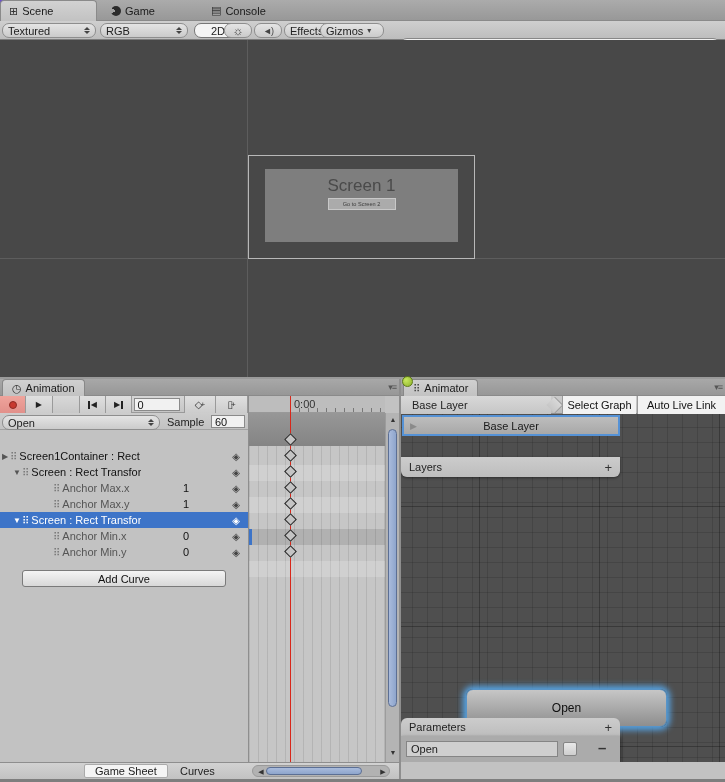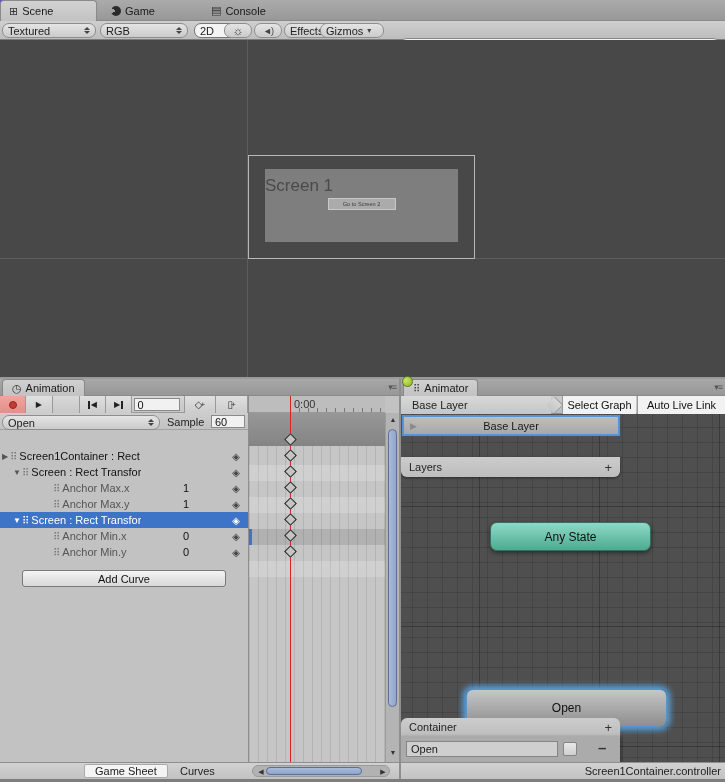--- a/index.html
+++ b/index.html
@@ -41,21 +41,21 @@
     display:flex; align-items:center; padding:0 6px; gap:3px; color:#666;margin-top:14px; }
   .mag { position:relative; width:7px; height:7px; border:1.5px solid #666; border-radius:50%; flex:none; }
   .mag::after { content:""; position:absolute; width:4px; height:1.5px; background:#666;
     right:-3px; bottom:-1px; transform:rotate(45deg); }
 
   
   .sceneview { left:0; top:40px; width:725px; height:337px; background:#484848; overflow:hidden; }
   .gridline { background:#5d5d5d; }
   .canvas-rect { left:248px; top:115px; width:227px; height:104px; border:1px solid #b8b8b8; }
   .screen-panel { left:265px; top:129px; width:193px; height:73px; background:#7e7e7e; }
-  .screen-title { width:100%; top:7px; text-align:left; font-size:17px; color:#4a4a4a; }
+  .screen-title { width:100%; top:7px; text-align:center; font-size:17px; color:#4a4a4a; }
   .screen-btn { left:50%; top:29px; transform:translateX(-50%); width:68px; height:12px;
     background:#ababab; border:1px solid #c8c8c8; color:#3c3c3c; font-size:7px;
     display:flex; align-items:center; justify-content:center; white-space:nowrap; }
   .screen-btn span { transform:scale(.8); }
 
   
   .ptabbar { height:17px; background:linear-gradient(#a8a8a8,#979797); border-bottom:1px solid #8a8a8a; }
   .ptab { position:absolute; top:0; height:17px; display:flex; align-items:center; gap:4px; padding:0 9px;
     background:linear-gradient(#d0d0d0,#c2c2c2); border:1px solid #888; border-bottom:none;
     border-radius:4px 4px 0 0; }
@@ -210,21 +210,21 @@
         </span>
     </div>
     <div class="dd" style="left:100px;width:88px;">
       <span>RGB</span>
       <span class="spring"></span>
       <span class="updn">
           <i class="u"></i>
           <i class="d"></i>
         </span>
     </div>
-    <div class="tbtn on" style="left:194px;width:48px;justify-content:flex-start;">
+    <div class="tbtn on" style="left:194px;width:48px;justify-content:center;">
       <span>2D</span>
     </div>
     <div class="tbtn" style="left:224px;width:28px;justify-content:center;">
       <span style="font-size:12px;color:#444;">☼</span>
     </div>
     <div class="tbtn" style="left:254px;width:28px;justify-content:center;">
       <span style="font-size:9px;color:#444;letter-spacing:-1px;">◄)</span>
     </div>
     <div class="tbtn" style="left:284px;width:52px;">
       <span>Effects</span>
@@ -431,37 +431,31 @@
     <div class="ab graph">
       <div class="ab layeritem">
         <span class="lplay">▶</span>
         <span>Base Layer</span>
       </div>
       <div class="ab layersbar">
         <span>Layers</span>
         <span class="plus">+</span>
       </div>
 
-      <div class="node node-anystate">
-        <span>Any State</span>
-      </div>
       <div class="node node-open">
         <span>Open</span>
       </div>
 
       <div class="ab paramsbar">
-        <span>Container</span>
+        <span>Parameters</span>
         <span class="plus">+</span>
       </div>
       <div class="ab paramsrow">
         <span class="paramfield">Open</span>
         <span class="parambox"></span>
         <span class="paramminus">–</span>
       </div>
     </div>
 
-    <div class="ab statusbar">
-      <span>Screen1Container.controller</span>
-    </div>
   </div>
 
   <div class="ab bottomstrip"></div>
 </div>
 
 </body></html>

